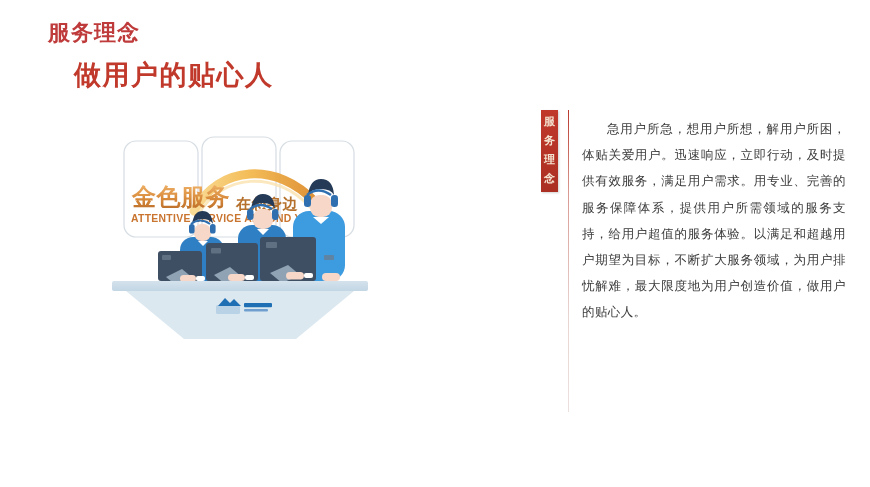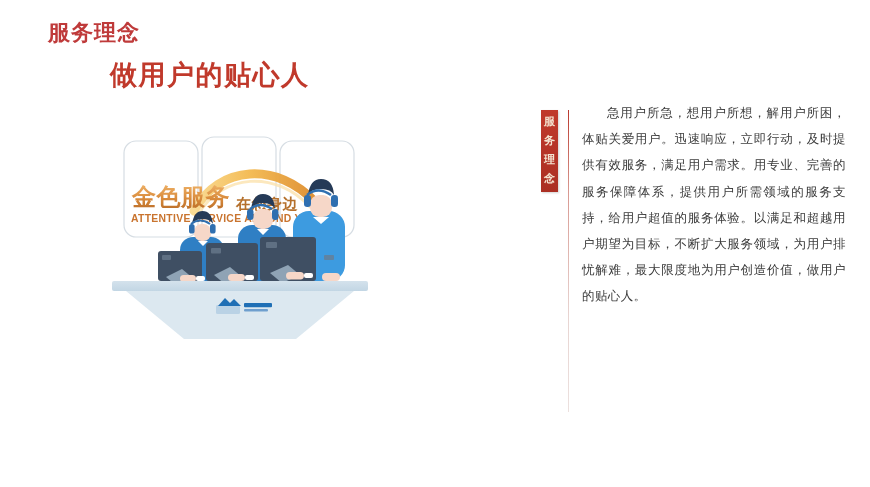--- a/index.html
+++ b/index.html
@@ -17,21 +17,20 @@
     position:absolute;left:48px;top:18px;
     font-size:22px;font-weight:bold;letter-spacing:1px;
     color:#bf3a3a;
     white-space:nowrap;
   }
   .title-sub{
     position:absolute;left:74px;top:57px;
     font-size:27px;font-weight:bold;letter-spacing:1.5px;
     color:#c0392b;
     white-space:nowrap;
-    margin-left:36px;
   }
 
   
   .illus{position:absolute;left:110px;top:125px;width:260px;height:230px;text-align:right;}
   .illus svg{display:block;width:260px;height:230px;}
 
   
   .right-col{position:absolute;left:536px;top:100px;width:310px;height:387px;}
 
   .vbadge{
@@ -49,21 +48,21 @@
   }
   .vbadge span{display:block;}
 
   .vline{
     position:absolute;left:32px;top:10px;
     width:1px;height:377px;
     background:linear-gradient(180deg,#bb3a2e 0%,#d99a92 22%,#e8d5d2 55%,#efe9e8 100%);
   }
 
   .body-text{
-    position:absolute;left:46px;top:0;width:264px;
+    position:absolute;left:46px;top:16px;width:264px;
     font-size:12.5px;
     line-height:26.2px;
     color:#3b3b3b;
     text-align:justify;
     text-indent:25px;
     letter-spacing:0.4px;
     font-family:"Liberation Sans","DejaVu Sans",sans-serif;
   }
 </style>
 </head>

